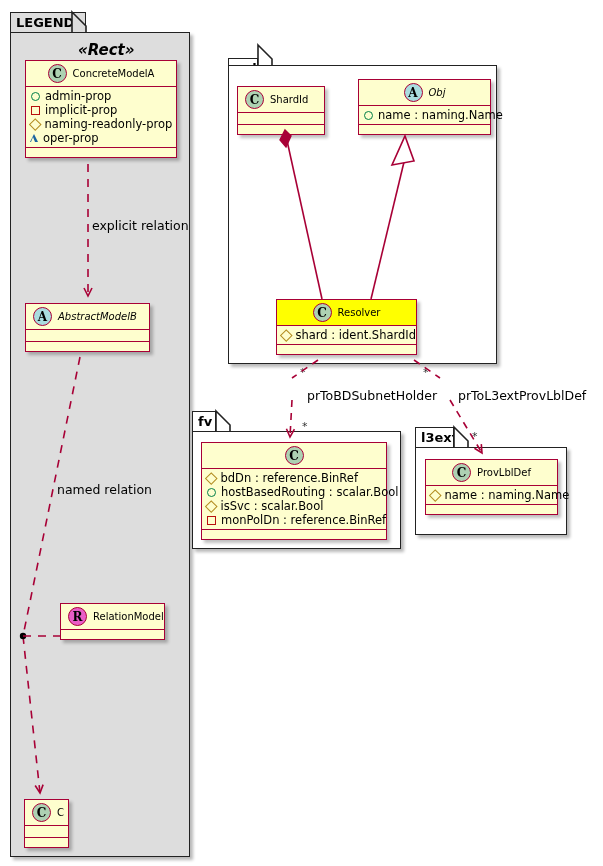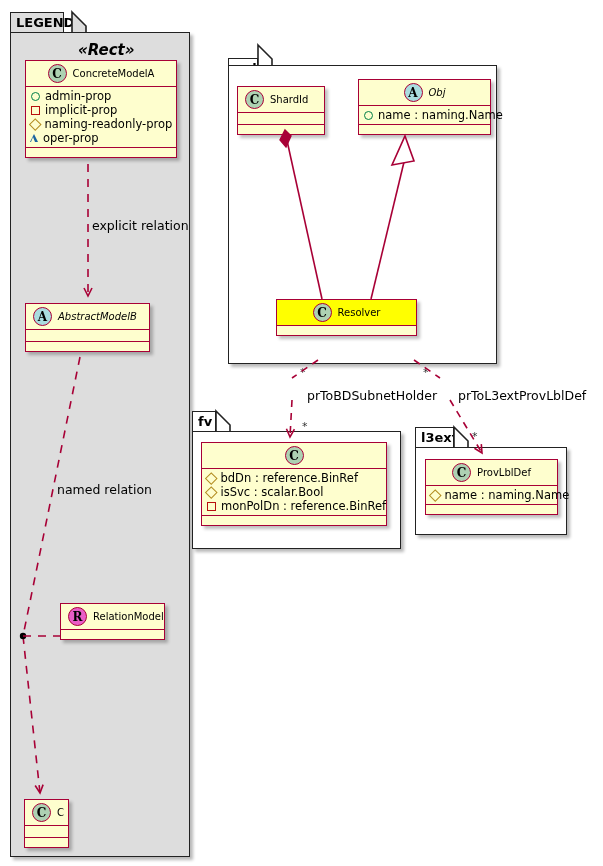--- a/index.html
+++ b/index.html
@@ -203,21 +203,21 @@
     font-size: 11px;
     color: #333333;
     white-space: nowrap;
   }
 </style>
 </head>
 <body>
 
 <div id="canvas">
 
-  <div class="pkg-tab legend-tab" style="left:10px; top:12px; width:54px; height:21px;">
+  <div class="pkg-tab legend-tab" style="left:10px; top:12px; width:76px; height:21px;">
     <span>LEGEND</span>
   </div>
   <svg class="layer">
     <polygon points="72,12 86,26 86,33 72,33" fill="#DDDDDD" stroke="#222222" stroke-width="1.6"></polygon>
   </svg>
   <div class="pkg legend-pkg" style="left:10px; top:32px; width:180px; height:825px;"></div>
 
   <div class="stereo-caption" style="left:78px; top:41px;">«Rect»</div>
 
   <div class="cls" style="left:25px; top:60px; width:152px;">
@@ -304,39 +304,49 @@
       </div>
     </div>
     <div class="cls-foot"></div>
   </div>
 
   <div class="cls highlight" style="left:276px; top:299px; width:141px;">
     <div class="cls-head">
       <span class="stereo c">C</span>
       <span class="cls-name">Resolver</span>
     </div>
+    <div class="cls-body">
+      <div class="attr">
+        <span class="vis diamond"></span>
+        <span>shard : ident.ShardId</span>
+      </div>
+    </div>
     <div class="cls-foot"></div>
   </div>
 
   <div class="pkg-tab" style="left:192px; top:411px; width:24px; height:21px;">
     <span>fv</span>
   </div>
   <svg class="layer">
     <polygon points="216,411 230,425 230,432 216,432" fill="#FFFFFF" stroke="#222222" stroke-width="1.6"></polygon>
   </svg>
   <div class="pkg" style="left:192px; top:431px; width:209px; height:118px;"></div>
 
   <div class="cls" style="left:201px; top:442px; width:186px;">
     <div class="cls-head">
       <span class="stereo c">C</span>
     </div>
     <div class="cls-body">
       <div class="attr">
         <span class="vis diamond"></span>
         <span>bdDn : reference.BinRef</span>
+      </div>
+      <div class="attr">
+        <span class="vis circle"></span>
+        <span>hostBasedRouting : scalar.Bool</span>
       </div>
       <div class="attr">
         <span class="vis diamond"></span>
         <span>isSvc : scalar.Bool</span>
       </div>
       <div class="attr">
         <span class="vis square"></span>
         <span>monPolDn : reference.BinRef</span>
       </div>
     </div>

